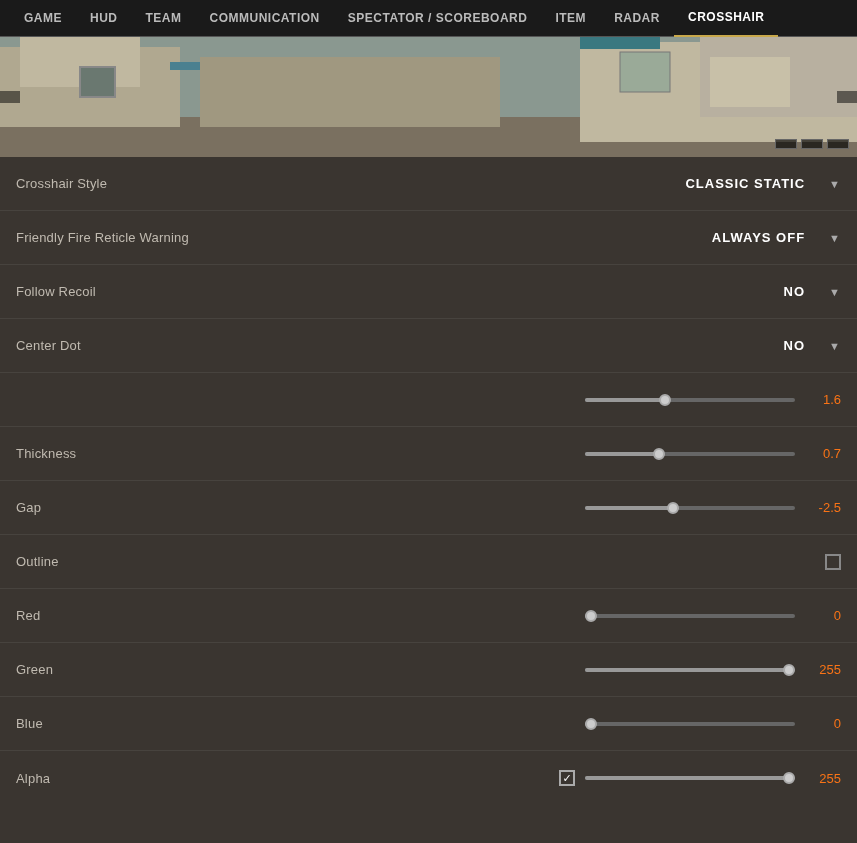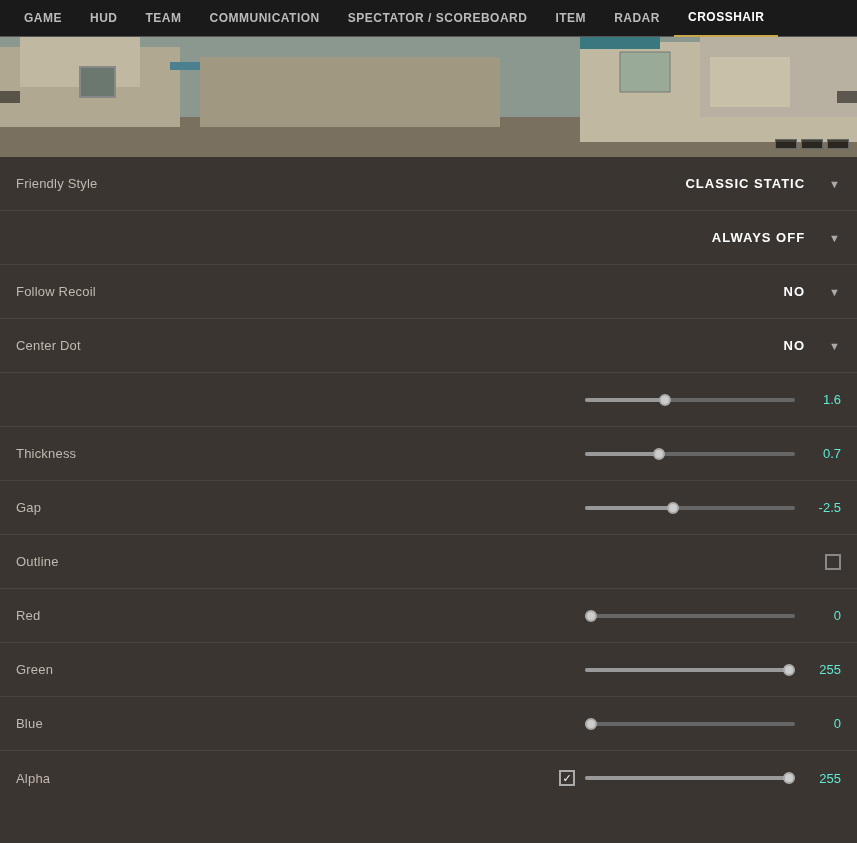--- a/index.html
+++ b/index.html
@@ -176,21 +176,21 @@
       transform: translate(-50%, -50%);
       width: 12px;
       height: 12px;
       background: #ccc;
       border-radius: 50%;
       border: 2px solid #aaa;
     }
     .slider-value {
       width: 36px;
       text-align: right;
-      color: #5eead4;
+      color: #f97316;
       font-size: 13px;
     }
 
     
     .setting-checkbox {
       width: 16px;
       height: 16px;
       border: 2px solid #888;
       background: transparent;
       display: inline-flex;
@@ -253,29 +253,30 @@
   <button class="next-btn"></button>
   <div class="action-bar">
     <button class="action-btn"></button>
     <button class="action-btn"></button>
     <button class="action-btn"></button>
   </div>
 </div>
 
 <div class="settings-panel" id="settings-container">
 <div class="setting-row">
-      <div class="setting-label">Friendly Style</div>
+      <div class="setting-label">Crosshair Style</div>
       <div class="setting-control">
         <div class="setting-dropdown">
           <span>CLASSIC STATIC</span>
           <span class="dropdown-arrow">▼</span>
         </div>
       </div>
     </div>
     <div class="setting-row">
+      <div class="setting-label">Friendly Fire Reticle Warning</div>
       <div class="setting-control">
         <div class="setting-dropdown">
           <span>ALWAYS OFF</span>
           <span class="dropdown-arrow">▼</span>
         </div>
       </div>
     </div>
     <div class="setting-row">
       <div class="setting-label">Follow Recoil</div>
       <div class="setting-control">

